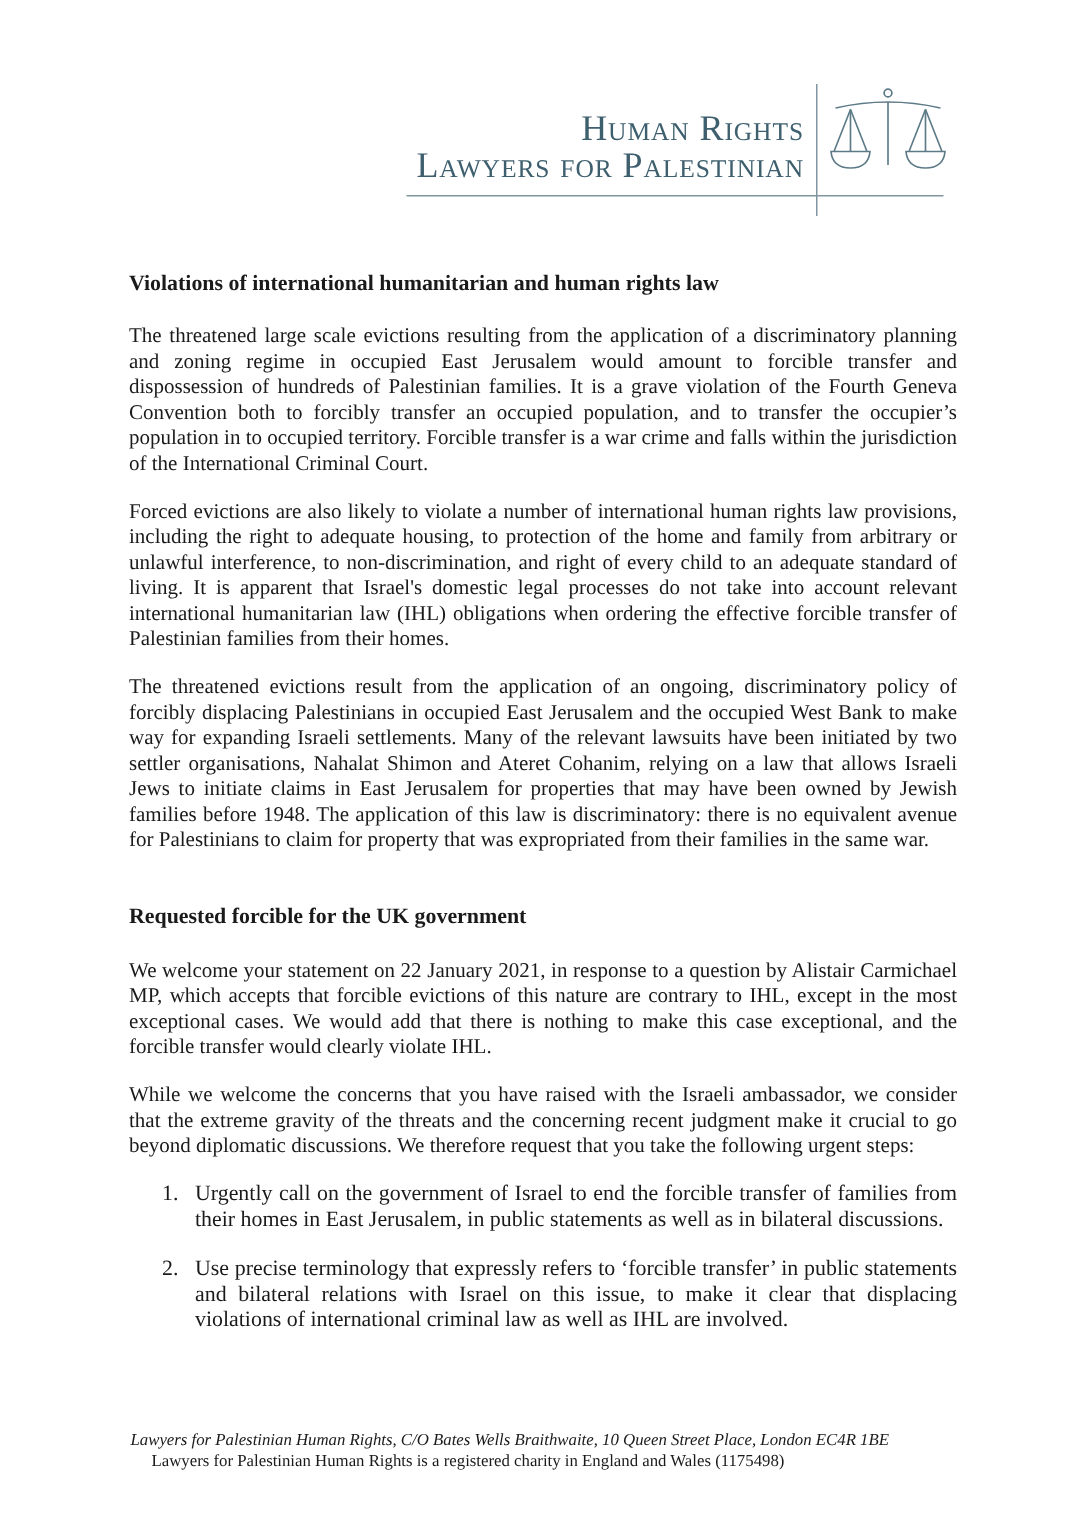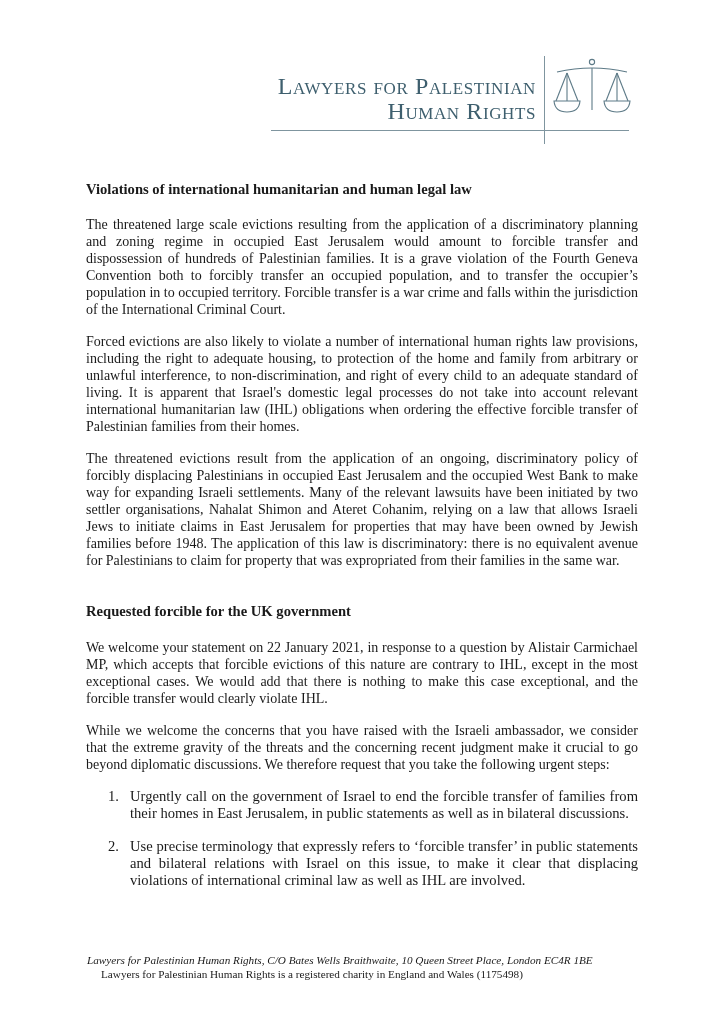--- a/index.html
+++ b/index.html
@@ -33,42 +33,42 @@
 
   .footer { position: absolute; left: 0; top: 953px; width: 724px; font-size: 11.2px; line-height: 14px; color: #1a1a1a; }
   .footer .addr { position: absolute; left: 87px; top: 0; white-space: nowrap; font-style: italic; }
   .footer .charity { position: absolute; left: 101px; top: 14px; white-space: nowrap; }
 </style>
 </head>
 <body>
 
 <header class="letterhead">
   <div class="org-name">
+    <span>Human Rights</span>
     <span>Lawyers for Palestinian</span>
-    <span>Human Rights</span>
   </div>
   <div class="rule-h"></div>
   <div class="rule-v"></div>
   <svg class="scales" viewBox="0 0 82 66" fill="none" stroke="#5d7a87" stroke-width="1.1">
     <circle cx="41" cy="4" r="2.6"></circle>
     <path d="M6 14 Q41 6 76 14"></path>
     <line x1="41" y1="10" x2="41" y2="52"></line>
     <line x1="16" y1="15" x2="5" y2="43"></line>
     <line x1="16" y1="15" x2="27" y2="43"></line>
     <line x1="16" y1="15" x2="16" y2="43"></line>
     <path d="M3 43 L29 43 Q28 54 16 54 Q4 54 3 43 Z"></path>
     <line x1="66" y1="15" x2="55" y2="43"></line>
     <line x1="66" y1="15" x2="77" y2="43"></line>
     <line x1="66" y1="15" x2="66" y2="43"></line>
     <path d="M53 43 L79 43 Q78 54 66 54 Q54 54 53 43 Z"></path>
   </svg>
 </header>
 
 <main class="content">
-  <h2 class="heading h1">Violations of international humanitarian and human legal law</h2>
+  <h2 class="heading h1">Violations of international humanitarian and human rights law</h2>
   <p class="para p1">The threatened large scale evictions resulting from the application of a discriminatory planning and zoning regime in occupied East Jerusalem would amount to forcible transfer and dispossession of hundreds of Palestinian families. It is a grave violation of the Fourth Geneva Convention both to forcibly transfer an occupied population, and to transfer the occupier’s population in to occupied territory. Forcible transfer is a war crime and falls within the jurisdiction of the International Criminal Court.</p>
   <p class="para p2">Forced evictions are also likely to violate a number of international human rights law provisions, including the right to adequate housing, to protection of the home and family from arbitrary or unlawful interference, to non-discrimination, and right of every child to an adequate standard of living. It is apparent that Israel's domestic legal processes do not take into account relevant international humanitarian law (IHL) obligations when ordering the effective forcible transfer of Palestinian families from their homes.</p>
   <p class="para p3">The threatened evictions result from the application of an ongoing, discriminatory policy of forcibly displacing Palestinians in occupied East Jerusalem and the occupied West Bank to make way for expanding Israeli settlements. Many of the relevant lawsuits have been initiated by two settler organisations, Nahalat Shimon and Ateret Cohanim, relying on a law that allows Israeli Jews to initiate claims in East Jerusalem for properties that may have been owned by Jewish families before 1948. The application of this law is discriminatory: there is no equivalent avenue for Palestinians to claim for property that was expropriated from their families in the same war.</p>
 
   <h2 class="heading h2">Requested forcible for the UK government</h2>
   <p class="para p4">We welcome your statement on 22 January 2021, in response to a question by Alistair Carmichael MP, which accepts that forcible evictions of this nature are contrary to IHL, except in the most exceptional cases. We would add that there is nothing to make this case exceptional, and the forcible transfer would clearly violate IHL.</p>
   <p class="para p5">While we welcome the concerns that you have raised with the Israeli ambassador, we consider that the extreme gravity of the threats and the concerning recent judgment make it crucial to go beyond diplomatic discussions. We therefore request that you take the following urgent steps:</p>
 
   <ol class="olist">
     <li>

